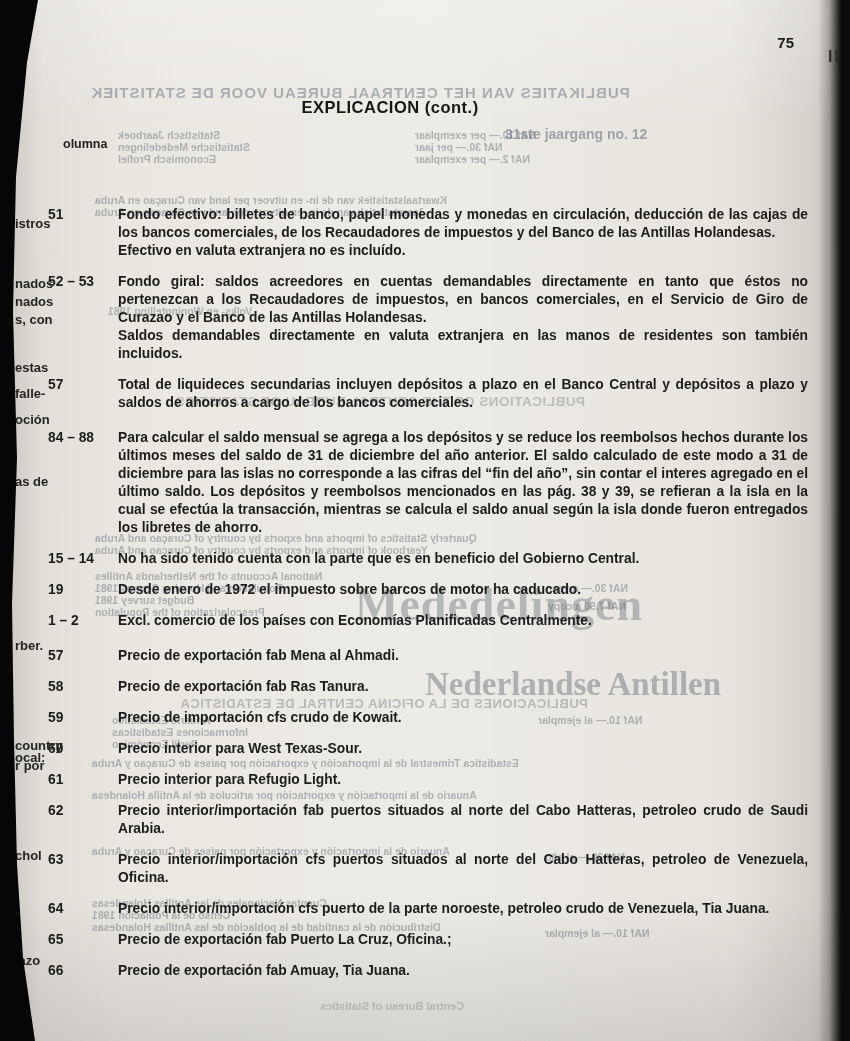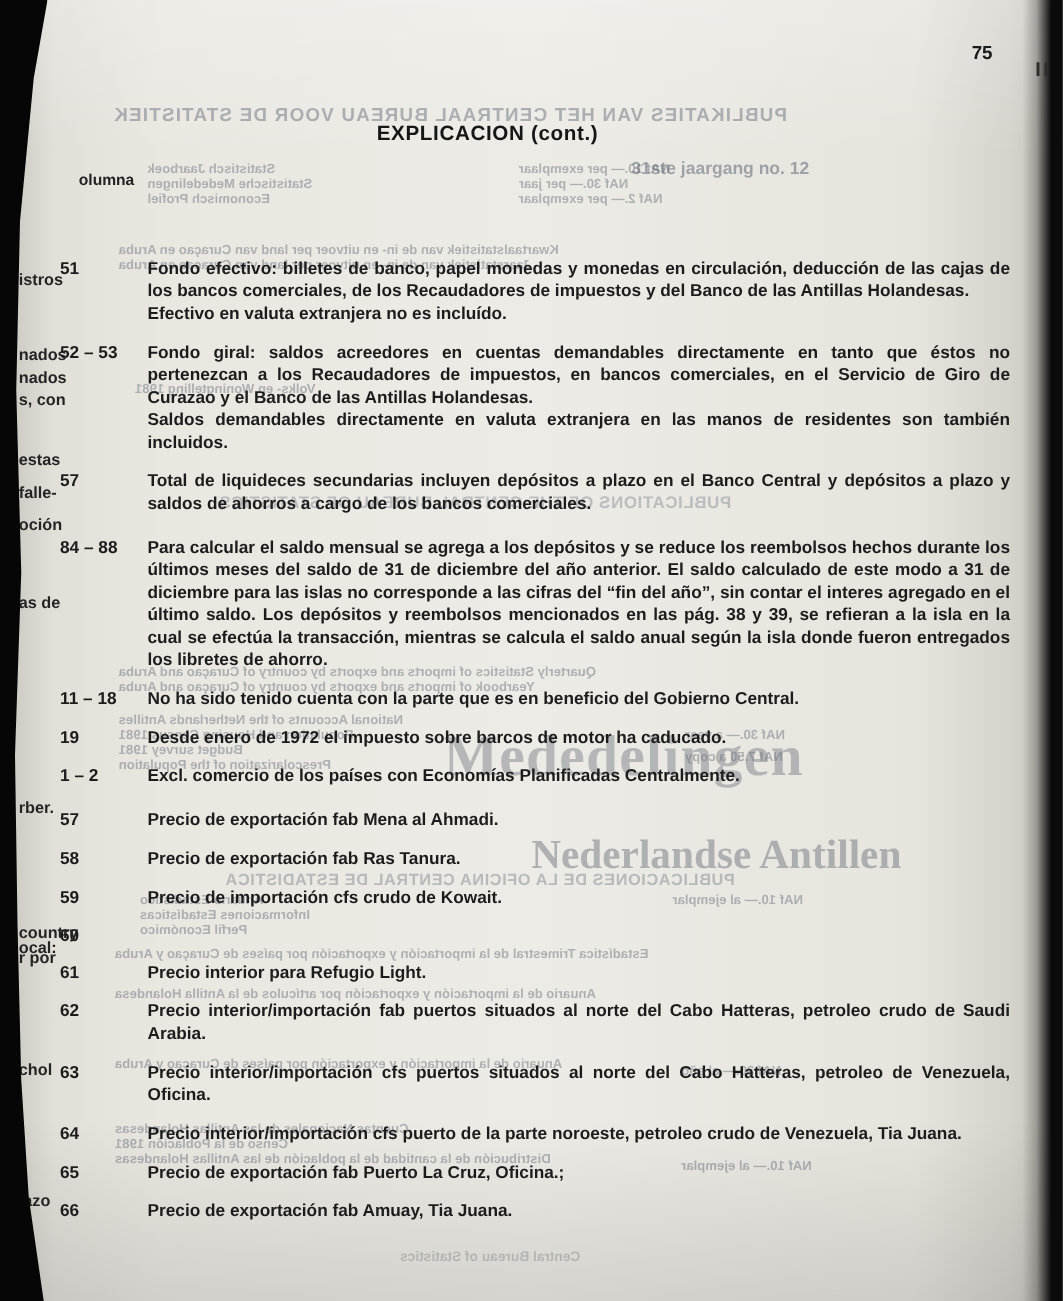--- a/index.html
+++ b/index.html
@@ -118,21 +118,21 @@
     </div>
     <div class="entry gap-lg">
       <div class="entry-num">57</div>
       <div class="entry-text">Total de liquideces secundarias incluyen depósitos a plazo en el Banco Central y depósitos a plazo y saldos de ahorros a cargo de los bancos comerciales.</div>
     </div>
     <div class="entry">
       <div class="entry-num">84 – 88</div>
       <div class="entry-text">Para calcular el saldo mensual se agrega a los depósitos y se reduce los reembolsos hechos durante los últimos meses del saldo de 31 de diciembre del año anterior. El saldo calculado de este modo a 31 de diciembre para las islas no corresponde a las cifras del “fin del año”, sin contar el interes agregado en el último saldo. Los depósitos y reembolsos mencionados en las pág. 38 y 39, se refieran a la isla en la cual se efectúa la transacción, mientras se calcula el saldo anual según la isla donde fueron entregados los libretes de ahorro.</div>
     </div>
     <div class="entry">
-      <div class="entry-num">11 – 18</div>
+      <div class="entry-num">15 – 14</div>
       <div class="entry-text">No ha sido tenido cuenta con la parte que es en beneficio del Gobierno Central.</div>
     </div>
     <div class="entry">
       <div class="entry-num">19</div>
       <div class="entry-text">Desde enero de 1972 el impuesto sobre barcos de motor ha caducado.</div>
     </div>
     <div class="entry gap-lg">
       <div class="entry-num">1 – 2</div>
       <div class="entry-text">Excl. comercio de los países con Economías Planificadas Centralmente.</div>
     </div>
@@ -143,20 +143,21 @@
     <div class="entry">
       <div class="entry-num">58</div>
       <div class="entry-text">Precio de exportación fab Ras Tanura.</div>
     </div>
     <div class="entry">
       <div class="entry-num">59</div>
       <div class="entry-text">Precio de importación cfs crudo de Kowait.</div>
     </div>
     <div class="entry">
       <div class="entry-num">60</div>
+      <div class="entry-text">Precio interior para West Texas-Sour.</div>
     </div>
     <div class="entry">
       <div class="entry-num">61</div>
       <div class="entry-text">Precio interior para Refugio Light.</div>
     </div>
     <div class="entry">
       <div class="entry-num">62</div>
       <div class="entry-text">Precio interior/importación fab puertos situados al norte del Cabo Hatteras, petroleo crudo de Saudi Arabia.</div>
     </div>
     <div class="entry">

